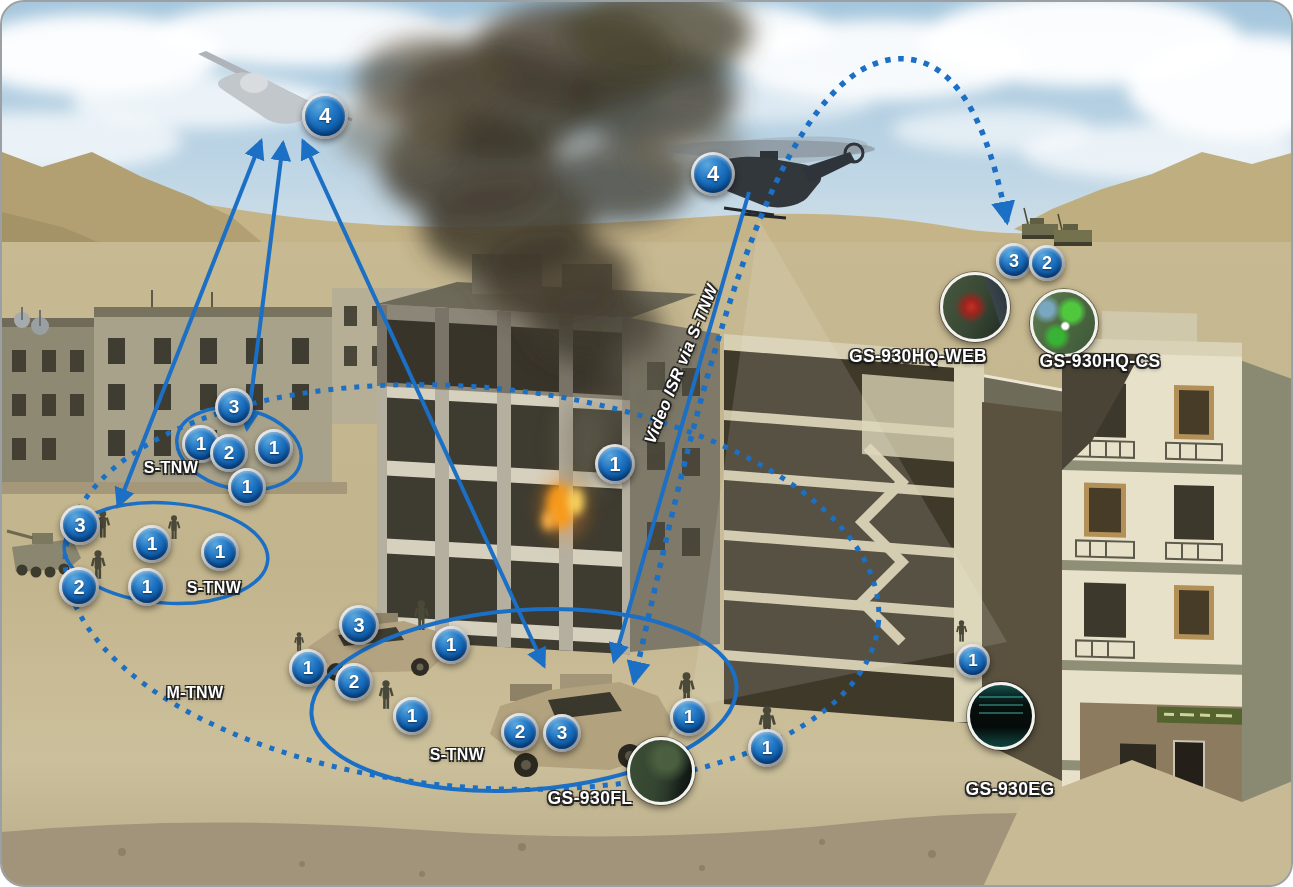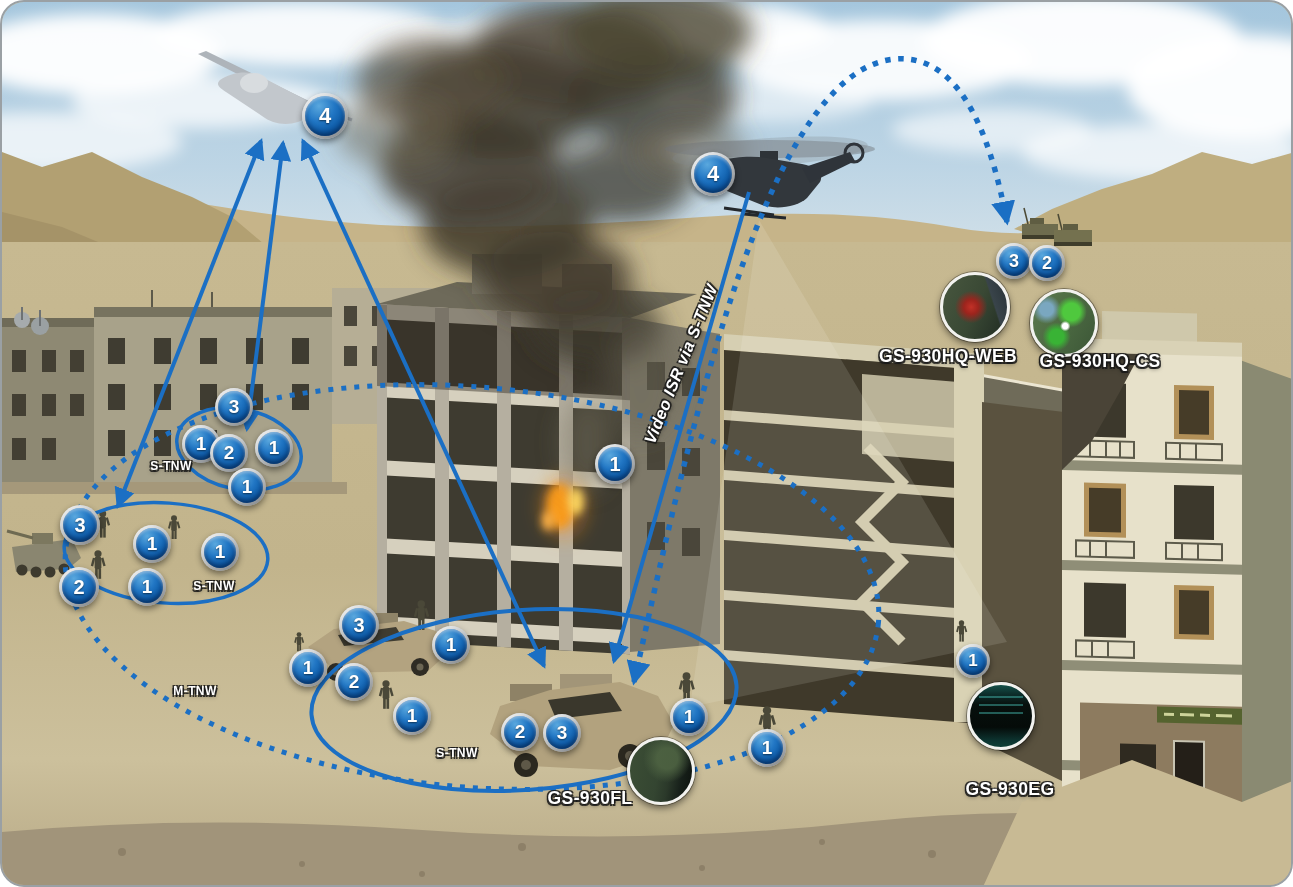--- a/index.html
+++ b/index.html
@@ -42,21 +42,21 @@
   .st-eg{width:62px;height:62px;
         background:linear-gradient(180deg,#15514a 0%,#0d2f2c 14%,#07100d 32%,#050b09 68%,#0d3531 90%,#0f4038 100%);}
   .st-eg::after{content:"";position:absolute;left:14%;right:14%;top:18%;height:32%;
         background:repeating-linear-gradient(180deg,rgba(70,190,180,.45) 0 2px,rgba(0,0,0,0) 2px 8px);}
   
   .lbl{position:absolute;transform:translateX(-50%);color:#fff;font-weight:bold;font-size:17.5px;
        letter-spacing:.4px;white-space:nowrap;z-index:50;
        text-shadow:-1.5px -1.5px 0 rgba(25,25,25,.85),1.5px -1.5px 0 rgba(25,25,25,.85),
                    -1.5px 1.5px 0 rgba(25,25,25,.85),1.5px 1.5px 0 rgba(25,25,25,.85),
                    0 2px 4px rgba(0,0,0,.5);}
-  .lbl.sm{font-size:12px}
+  .lbl.sm{font-size:16px}
   .lbl.rot{transform:translate(-50%,-50%) rotate(-68deg);font-style:italic;font-size:16.5px;}
 </style>
 </head>
 <body>
 
 <div id="frame">
 
   <svg id="scene" width="1293" height="887" viewBox="0 0 1293 887">
     <defs>
       <linearGradient id="sky" x1="0" y1="0" x2="0" y2="1">
@@ -503,18 +503,18 @@
     </div>
   <div class="node d34" style="left:954px;top:642px">
       <span class="nv">1</span>
     </div>
 
   <div class="lbl sm" style="left:169px;top:457px">S-TNW</div>
   <div class="lbl sm" style="left:212px;top:577px">S-TNW</div>
   <div class="lbl sm" style="left:193px;top:682px">M-TNW</div>
   <div class="lbl sm" style="left:455px;top:744px">S-TNW</div>
   <div class="lbl rot" style="left:679px;top:362px">Video ISR via S-TNW</div>
-  <div class="lbl" style="left:946px;top:344px">GS-930HQ-WEB</div>
+  <div class="lbl" style="left:916px;top:344px">GS-930HQ-WEB</div>
   <div class="lbl" style="left:1098px;top:349px">GS-930HQ-CS</div>
   <div class="lbl" style="left:1008px;top:777px">GS-930EG</div>
   <div class="lbl" style="left:588px;top:786px">GS-930FL</div>
 
 </div>
 
 </body></html>

